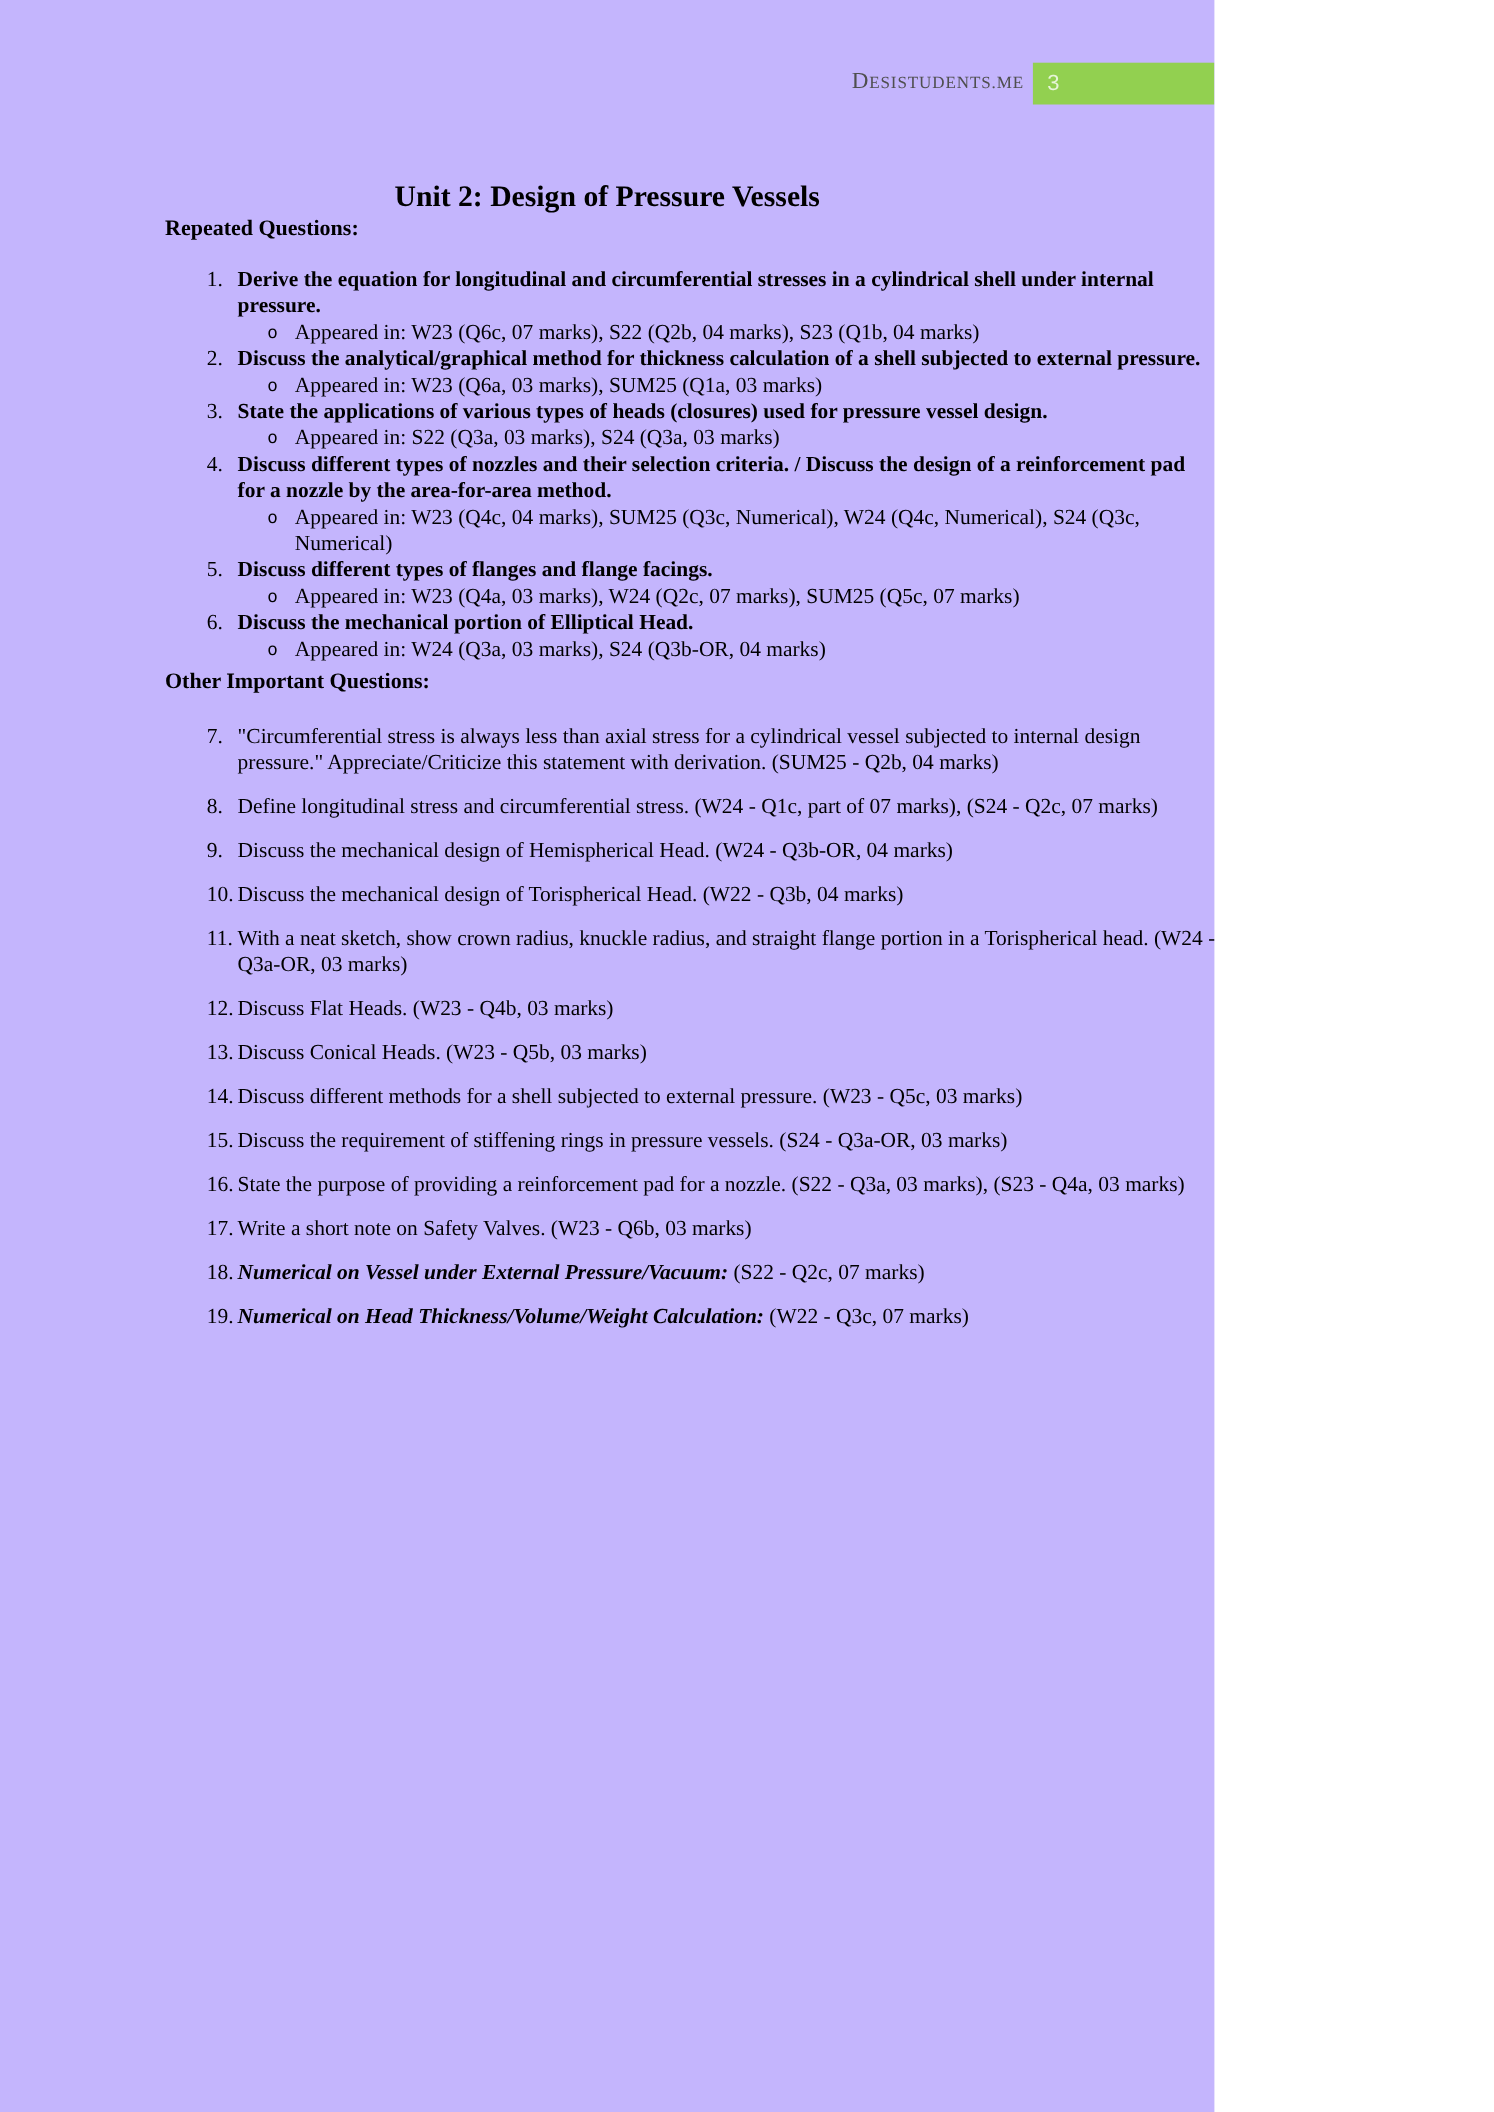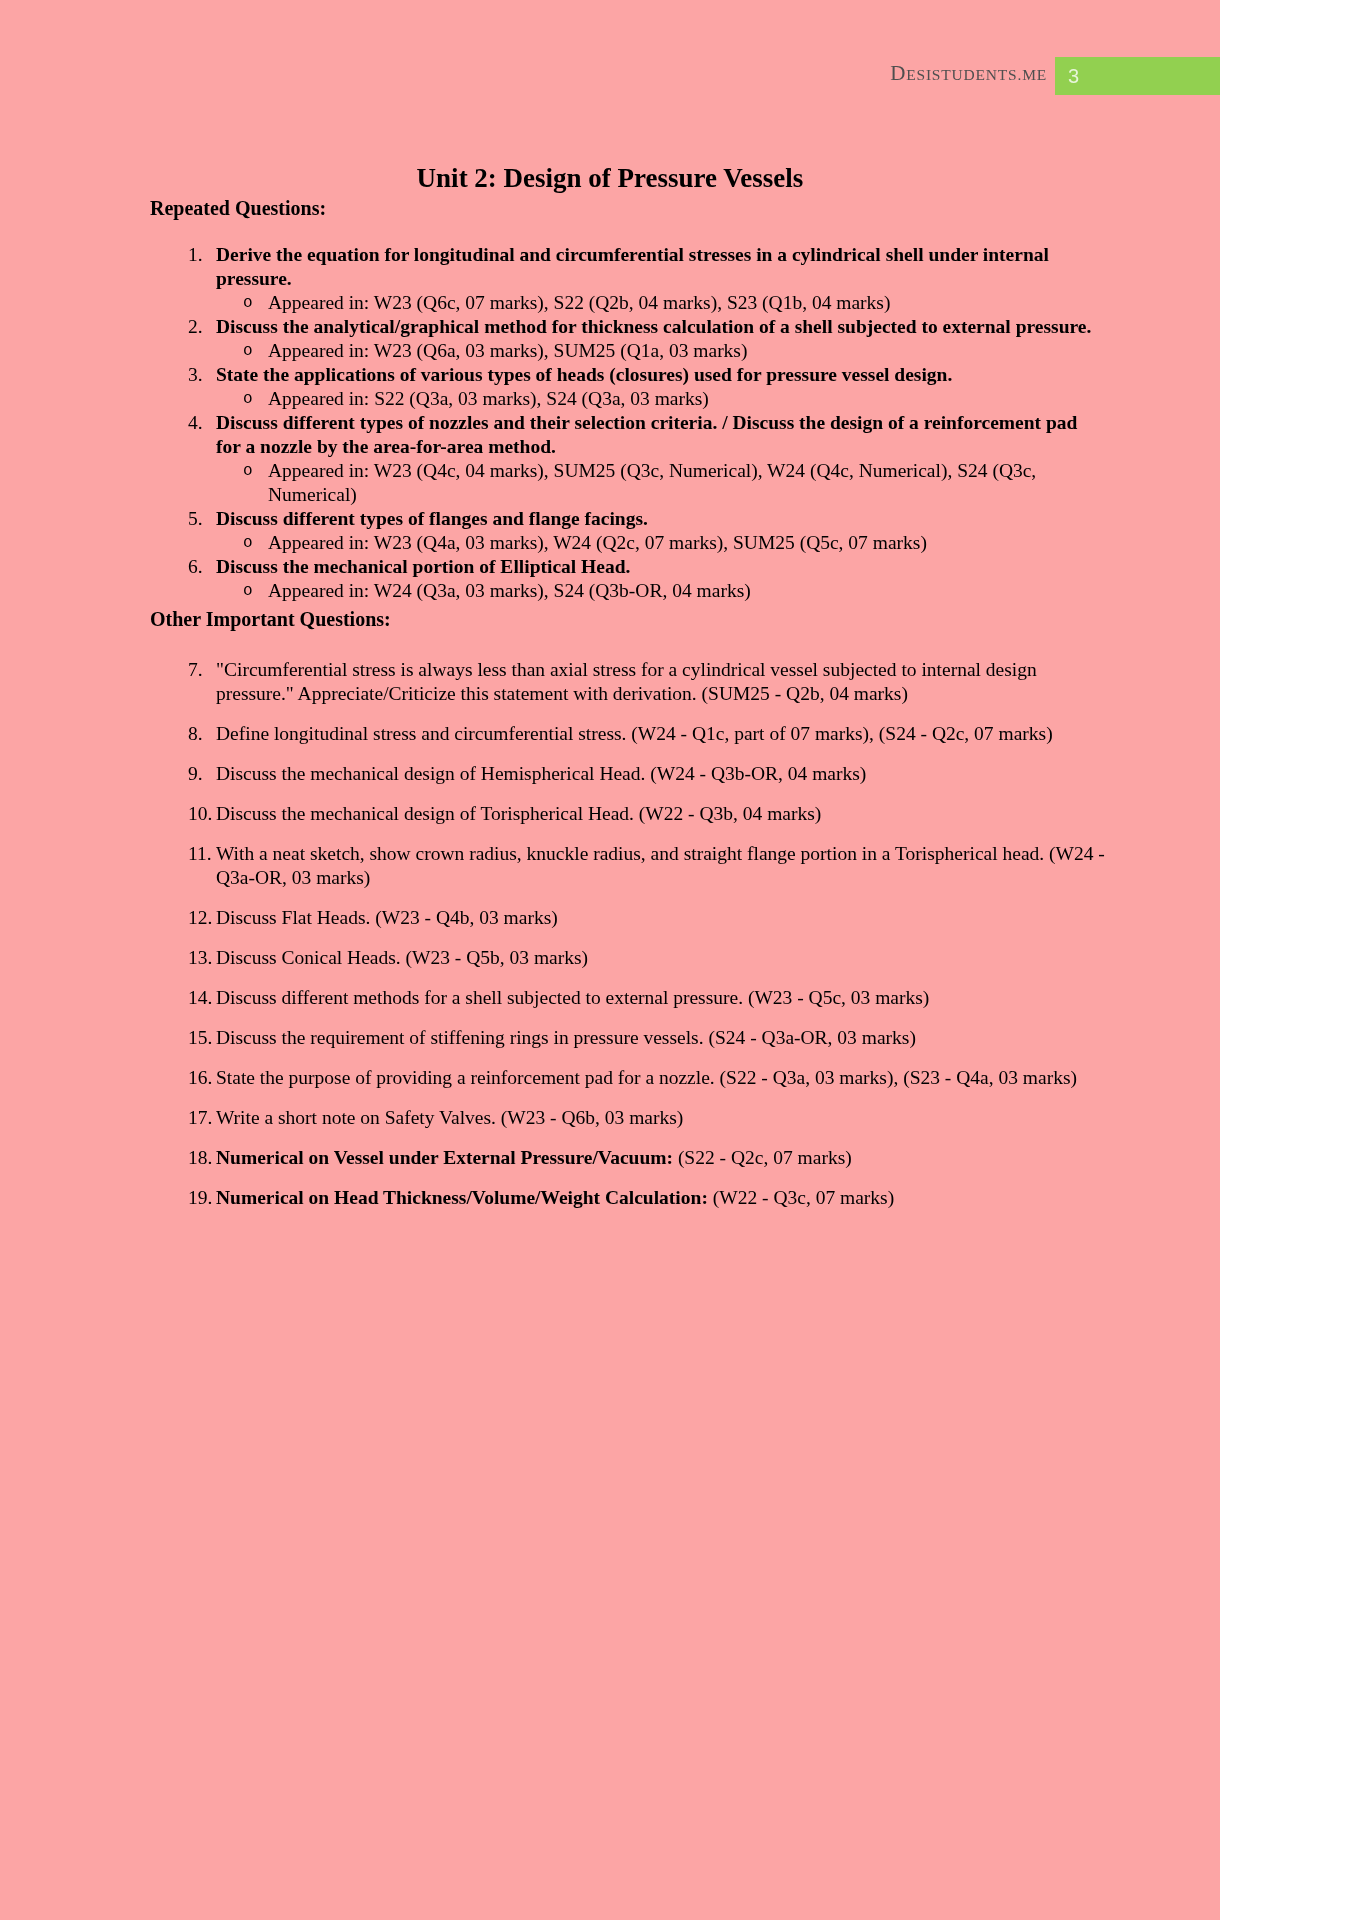--- a/index.html
+++ b/index.html
@@ -4,22 +4,22 @@
 <style>
   * { margin:0; padding:0; box-sizing:border-box; }
   html,body { background:#ffffff; }
   body {
     width:1358px; height:1920px;
     font-family:"Liberation Serif","DejaVu Serif",serif;
     color:#000;
   }
   .page {
     position:relative;
-    width:1220px; height:1920px;
-    background:#fca5a5;
+    width:1104px; height:1920px;
+    background:#c4b5fd;
     overflow:hidden;
   }
 
   
   .site-name {
     position:absolute; top:61px; right:173px;
     display:inline-block;
     font-size:15.5px; letter-spacing:.8px;
     color:#4f4f4f;
   }
@@ -56,21 +56,21 @@
   .list-other { margin-top:26px; }
   li.item {
     display:flex; align-items:flex-start;
     font-size:19.5px; line-height:24px;
     padding-left:38px;
   }
   .list-other li.item { margin-bottom:16px; }
   li.item .num { flex:0 0 28px; }
   li.item .body { flex:1 1 auto; min-width:0; }
   .q { font-weight:bold; }
-  .ob { font-weight:bold; }
+  .ob { font-weight:bold;font-style:italic; }
   .sub { display:flex; padding-left:27px; }
   .sub .marker {
     flex:0 0 25px;
     font-family:"Liberation Mono","DejaVu Sans Mono",monospace;
     font-size:16px; line-height:24px;
   }
   .sub .app { flex:1 1 auto; min-width:0; }
 </style>
 </head>
 <body>

